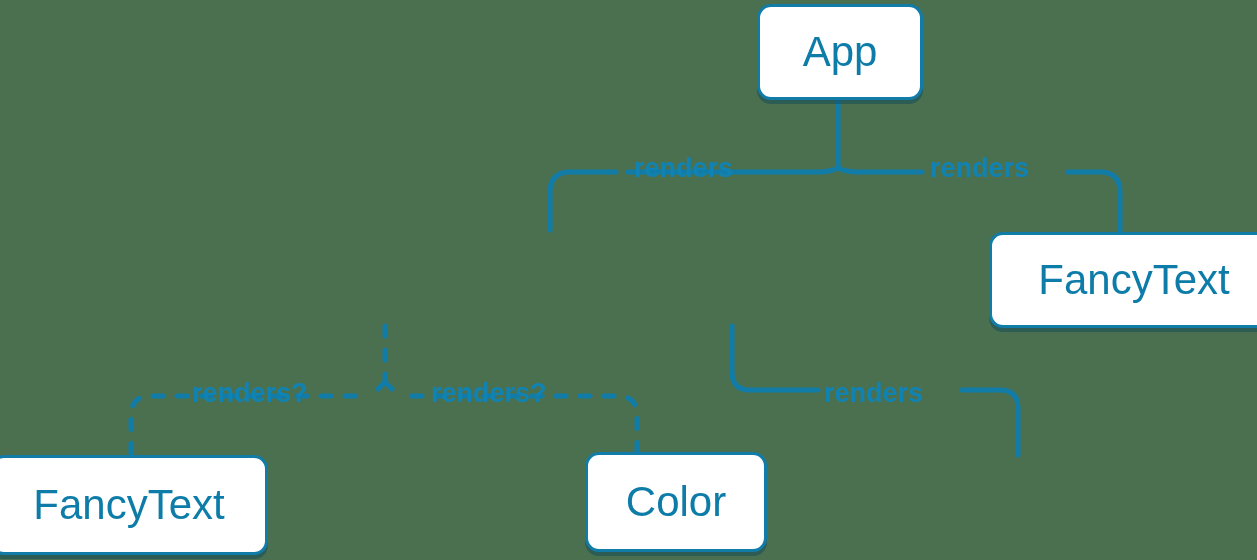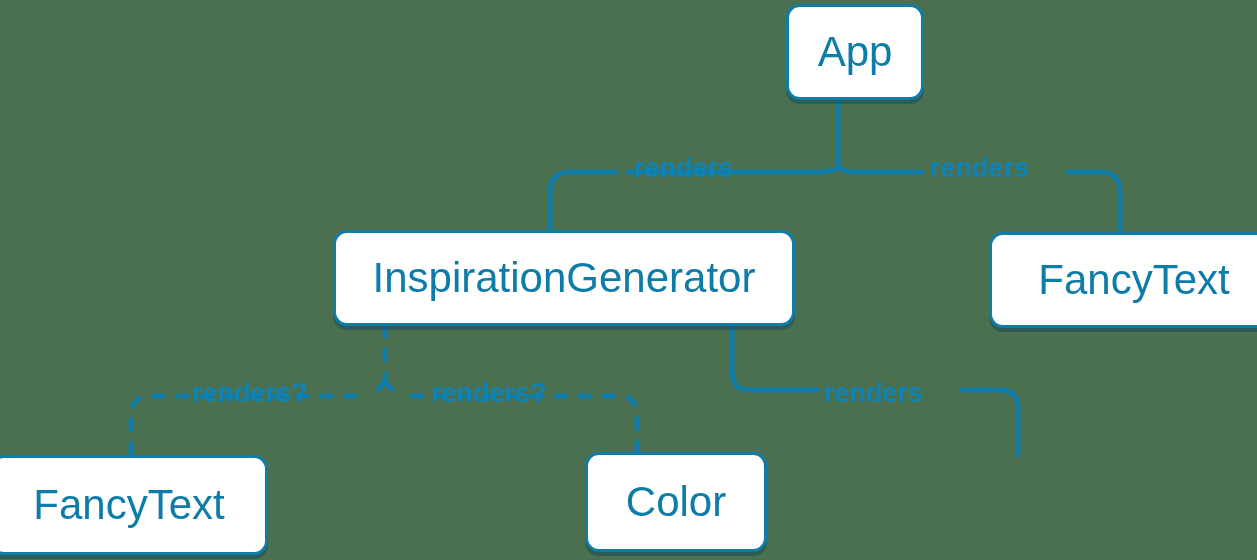--- a/index.html
+++ b/index.html
@@ -72,27 +72,24 @@
       <path d="M 732 326 L 732 372 Q 732 390 750 390 L 818 390 M 962 390 L 1000 390 Q 1018 390 1018 408 L 1018 455"></path>
 
       <path stroke-dasharray="10 14" d="M 385 326 L 385 382"></path>
 
       <path stroke-dasharray="10 14" d="M 385 382 L 371 396 M 355 396 L 150 396 Q 131 396 131 416 L 131 455"></path>
 
       <path stroke-dasharray="10 14" d="M 385 382 L 399 396 M 412 396 L 618 396 Q 637 396 637 416 L 637 452"></path>
     </g>
   </svg>
 
-  <div class="node" style="left:786px; top:4px; width:138px; height:96px;">
+  <div class="node" style="left:757px; top:4px; width:166px; height:96px;">
     <span class="node-label" style="font-size:42px;">App</span>
   </div>
 
-  <div class="node" style="left:333px; top:230px; width:462px; height:96px;">
-    <span class="node-label" style="font-size:42px;">InspirationGenerator</span>
-  </div>
 
   <div class="node" style="left:989px; top:232px; width:290px; height:96px;">
     <span class="node-label" style="font-size:42px;">FancyText</span>
   </div>
 
   <div class="node" style="left:-10px; top:455px; width:278px; height:100px;">
     <span class="node-label" style="font-size:42px;">FancyText</span>
   </div>
 
   <div class="node" style="left:537px; top:452px; width:182px; height:100px;margin-left:48px;">

